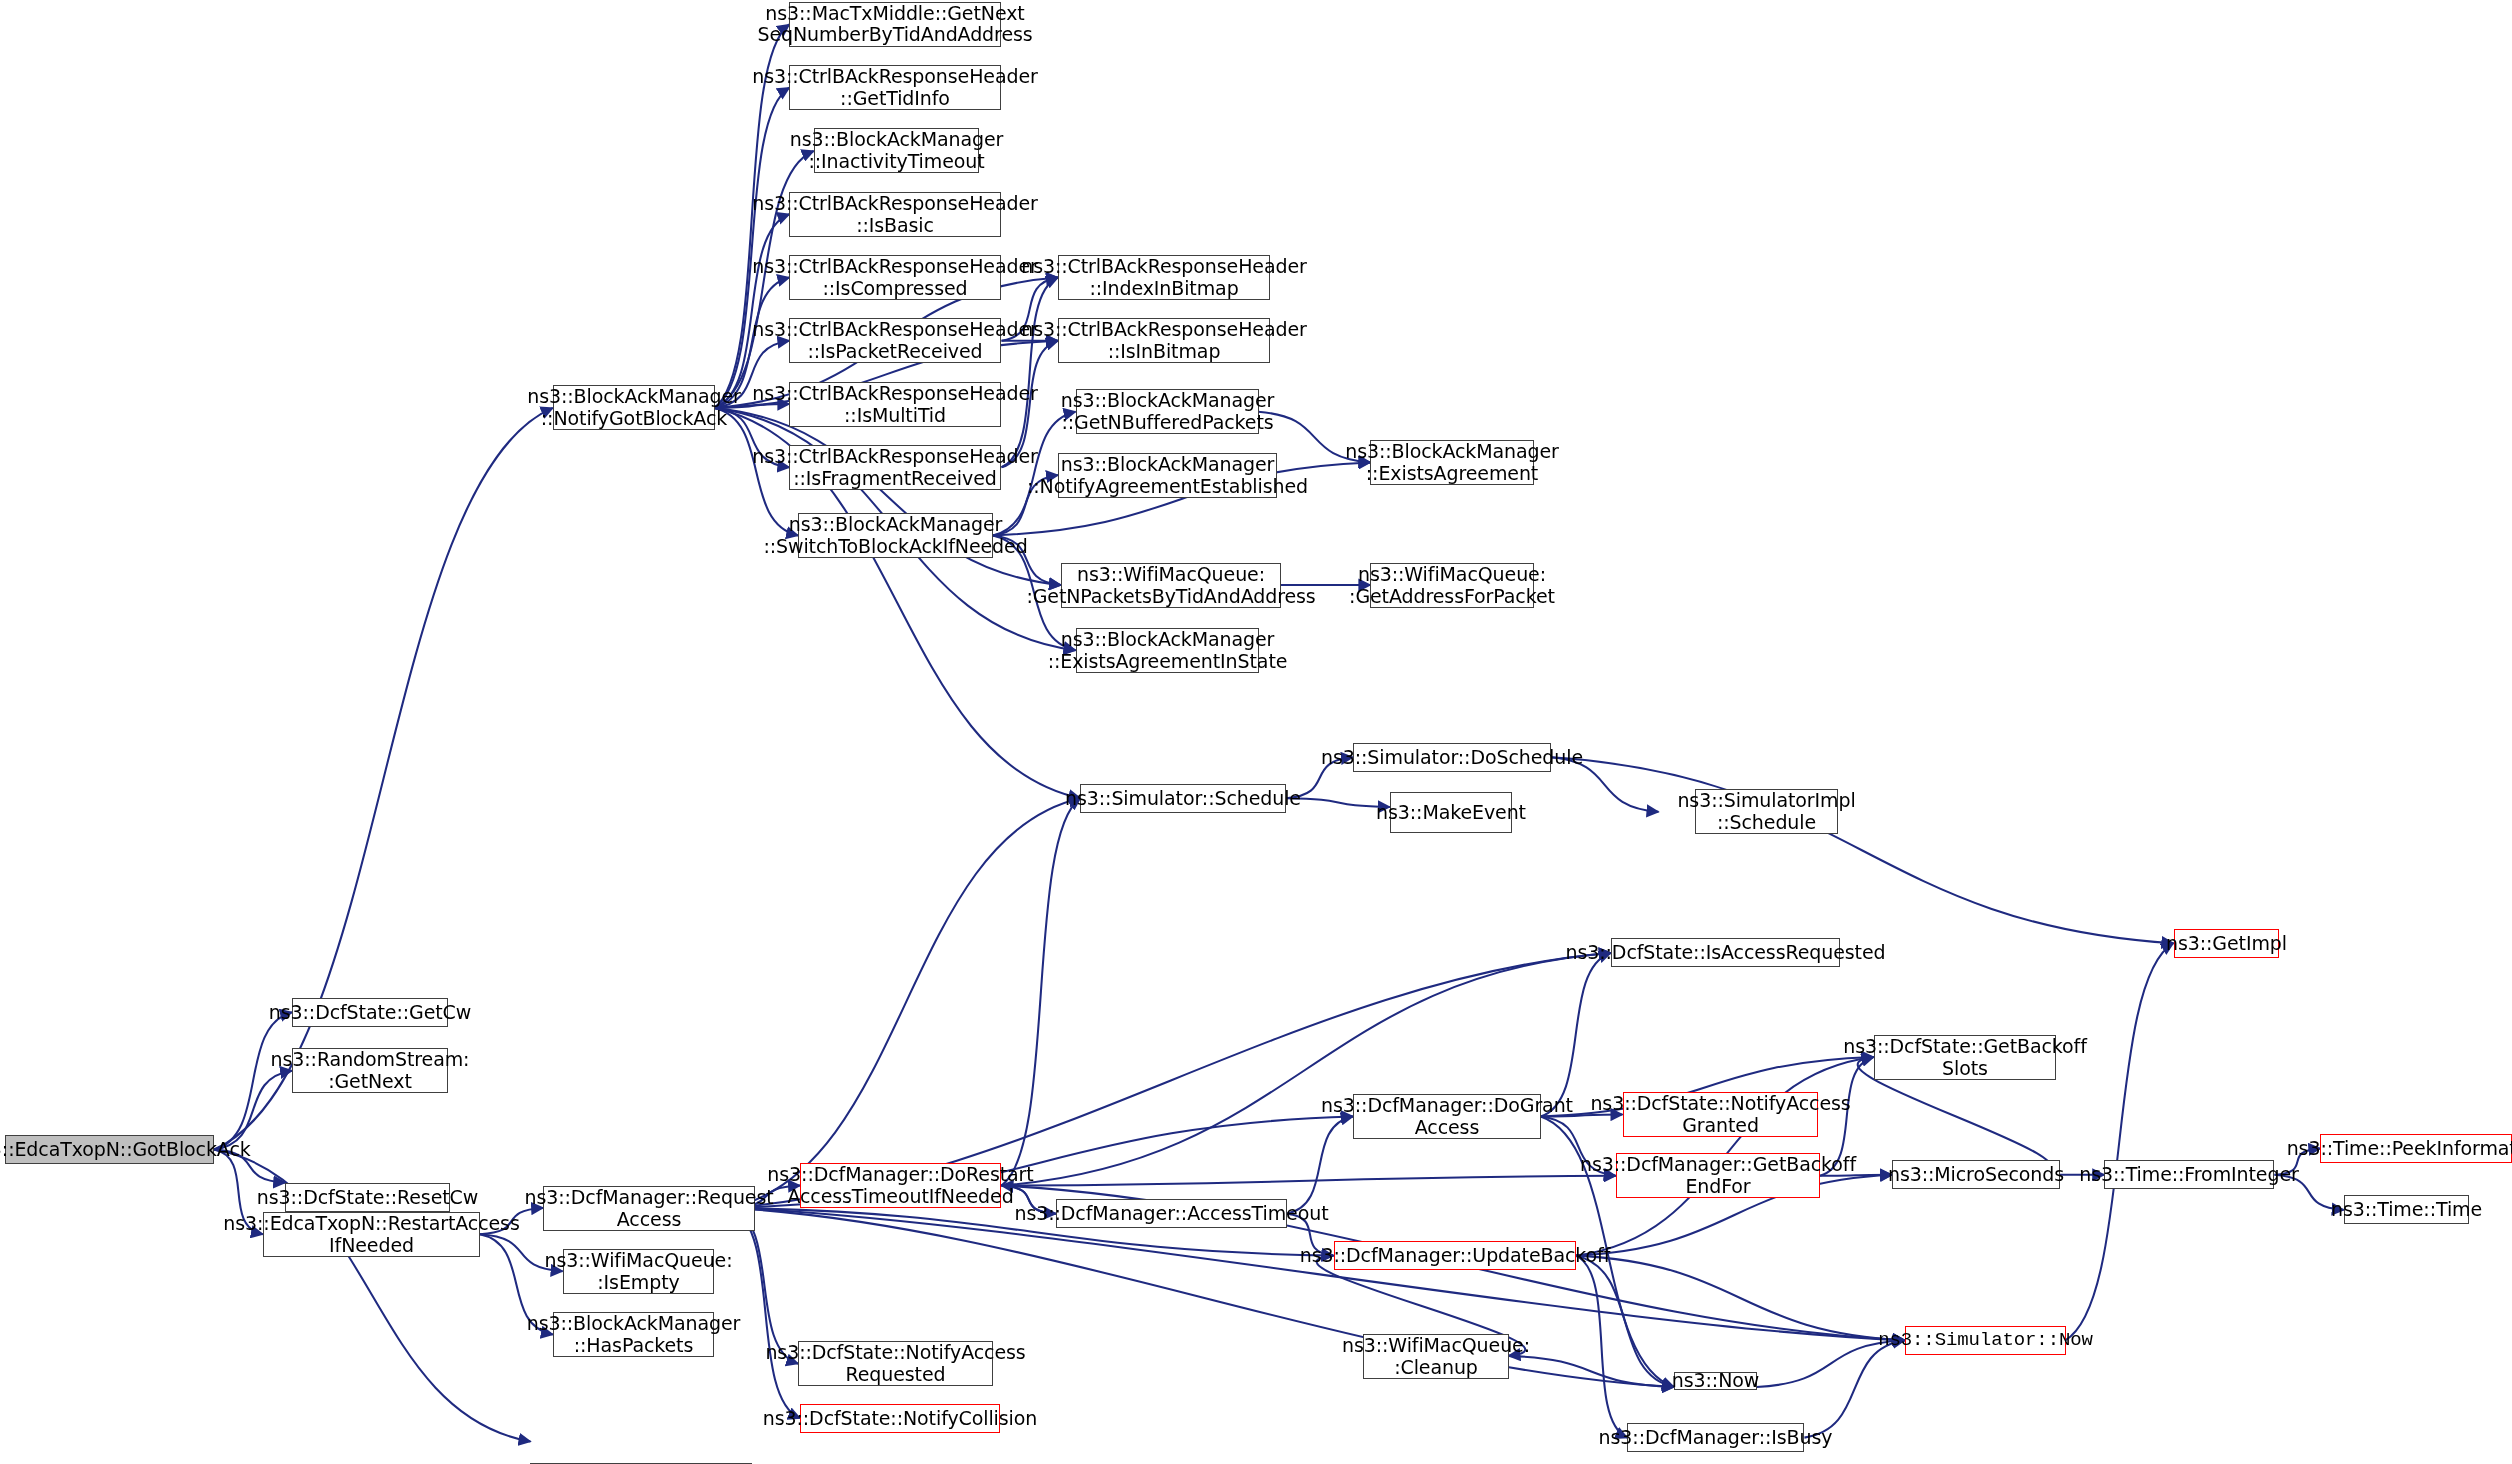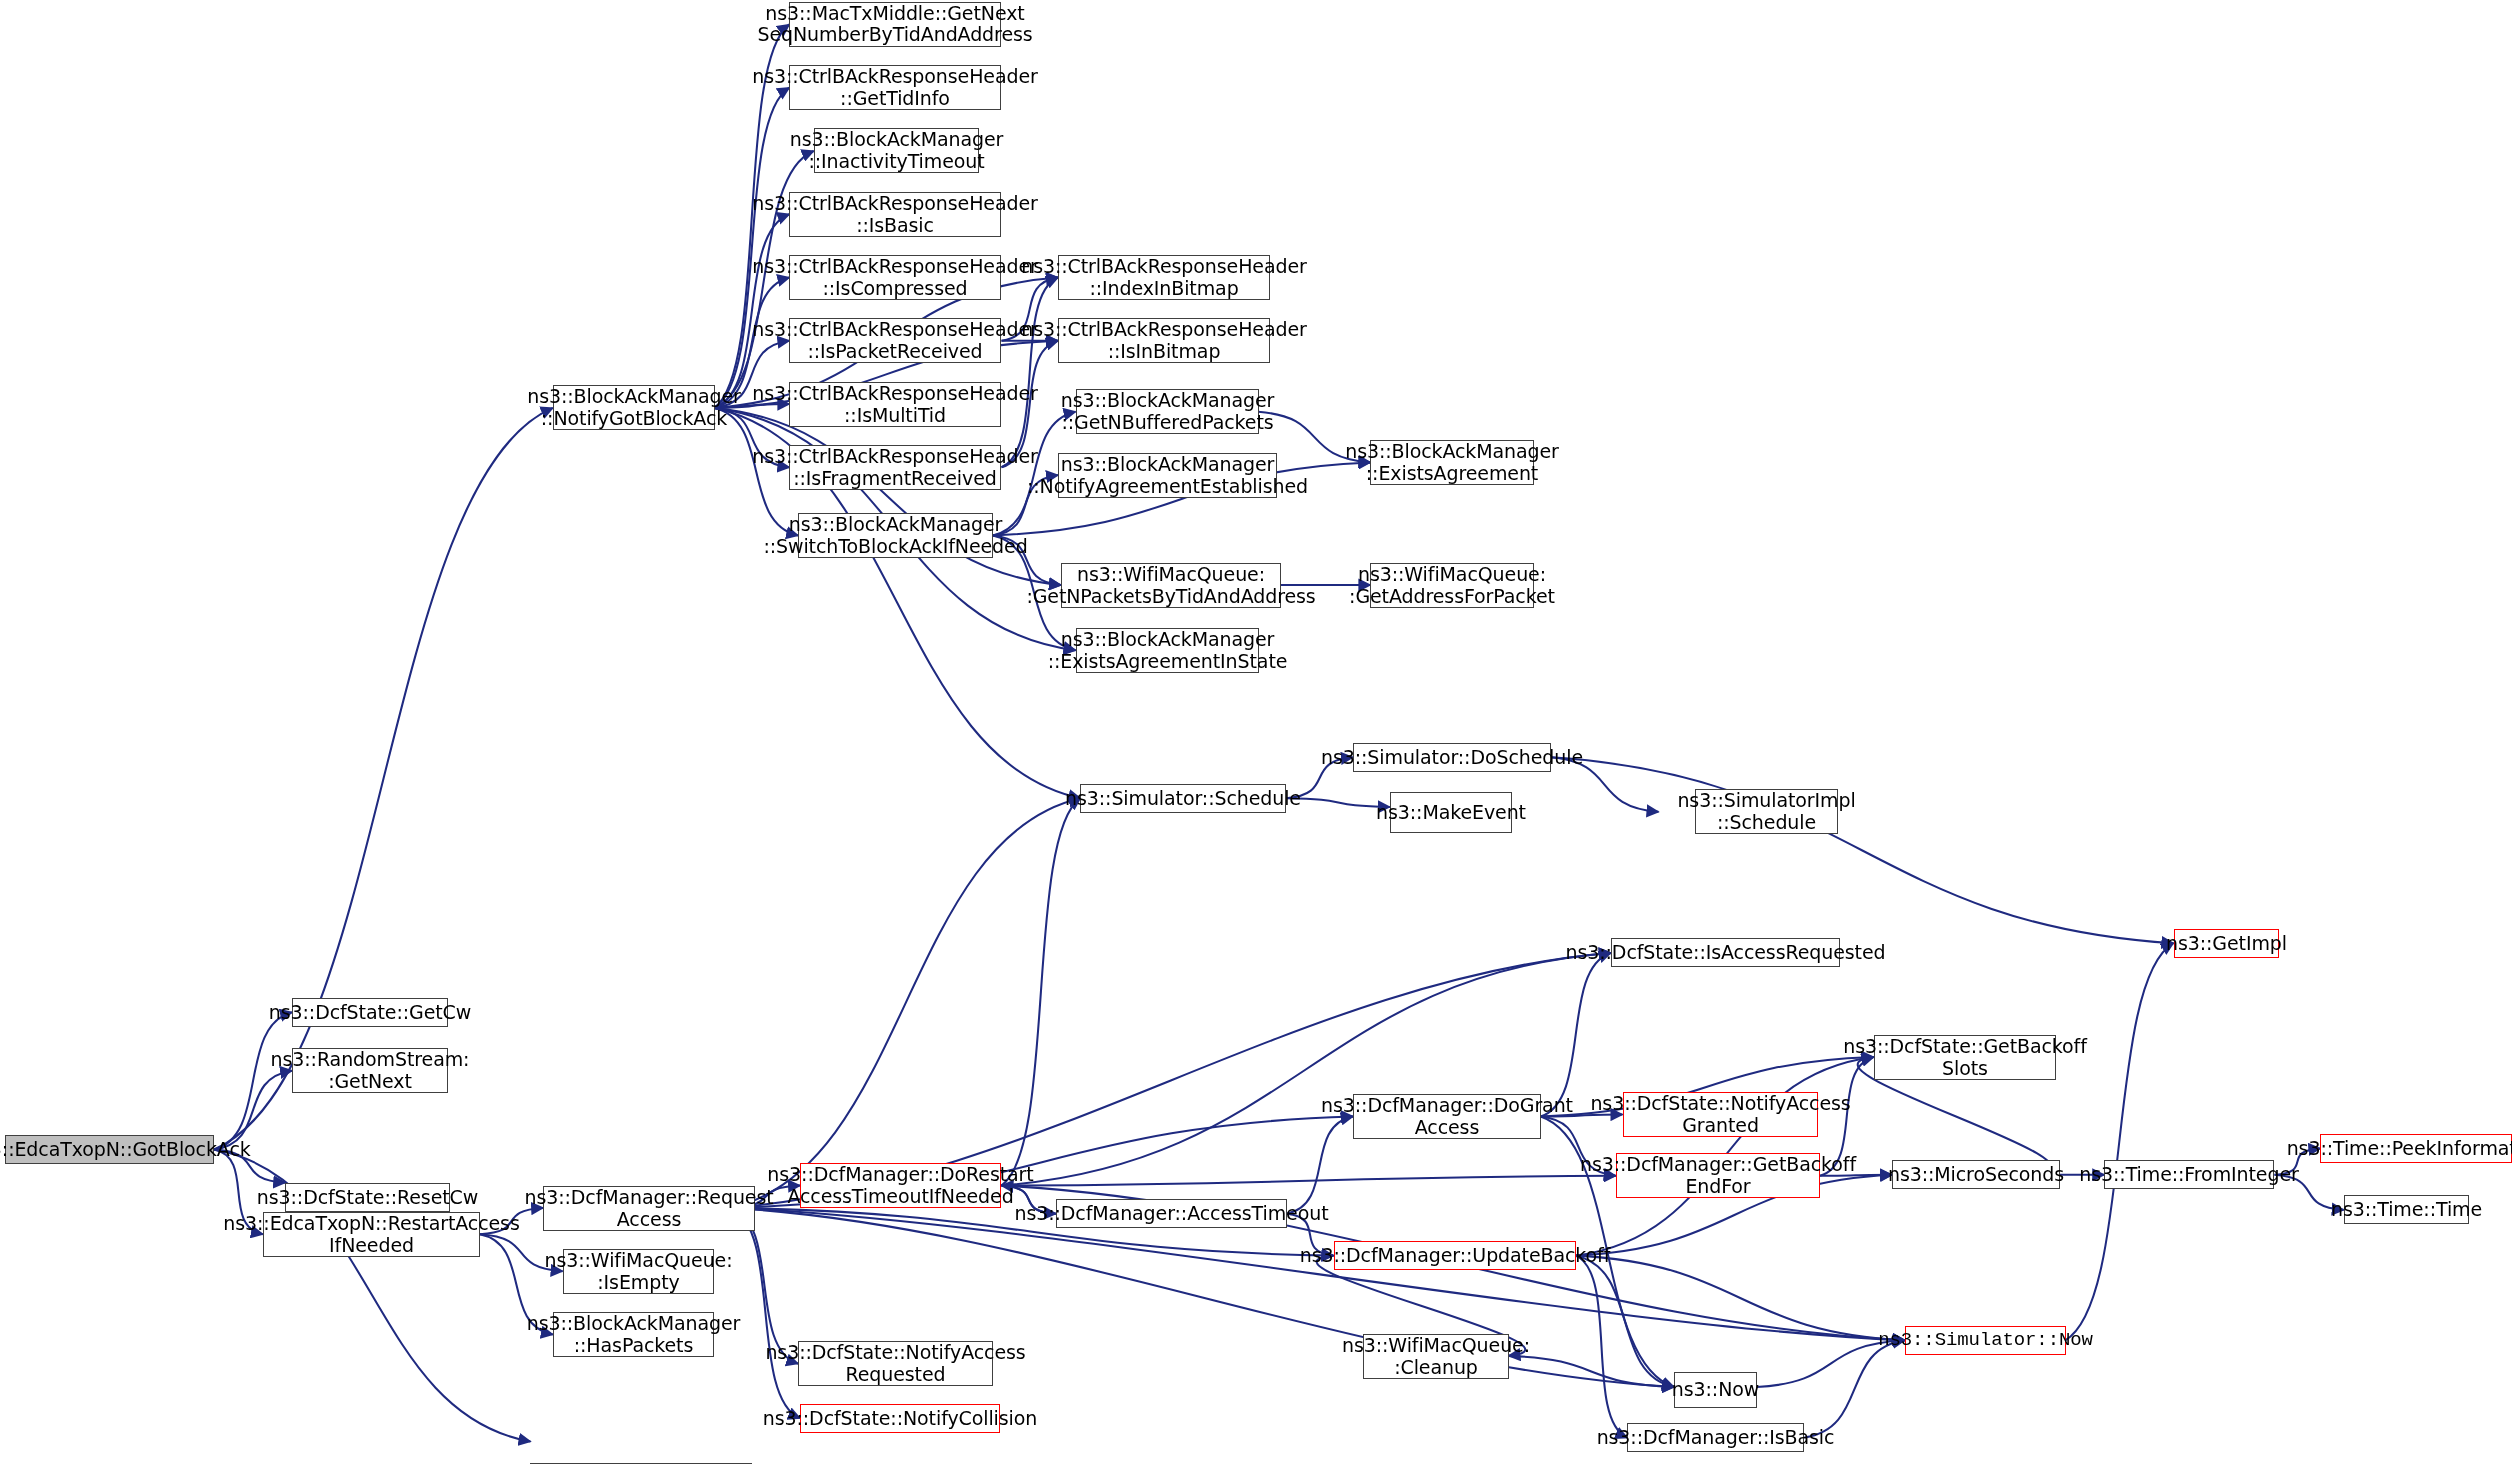--- a/index.html
+++ b/index.html
@@ -194,17 +194,17 @@
       <div class="node red" style="left: 1334px; top: 1241px; width: 242px; height: 29px;">ns3::DcfManager::UpdateBackoff</div>
       <div class="node" style="left: 1874px; top: 1035px; width: 182px; height: 45px;">ns3::DcfState::GetBackoff
 Slots</div>
       <div class="node" style="left: 1892px; top: 1160px; width: 168px; height: 29px;">ns3::MicroSeconds</div>
       <div class="node" style="left: 2104px; top: 1160px; width: 170px; height: 29px;">ns3::Time::FromInteger</div>
       <div class="node red" style="left: 2320px; top: 1134px; width: 192px; height: 29px;">ns3::Time::PeekInformation</div>
       <div class="node" style="left: 2344px; top: 1195px; width: 125px; height: 29px;">ns3::Time::Time</div>
       <div class="node red" style="left: 1905px; top: 1326px; width: 161px; height: 29px; font-family: Liberation Mono, monospace;">ns3::Simulator::Now</div>
       <div class="node" style="left: 1363px; top: 1334px; width: 146px; height: 45px;">ns3::WifiMacQueue:
 :Cleanup</div>
-      <div class="node" style="left: 1674px; top: 1372px; width: 83px; height: 36px;">ns3::Now</div>
-      <div class="node" style="left: 1627px; top: 1423px; width: 177px; height: 29px;">ns3::DcfManager::IsBasic</div>
+      <div class="node" style="left: 1674px; top: 1372px; width: 83px; height: 18px;">ns3::Now</div>
+      <div class="node" style="left: 1627px; top: 1423px; width: 177px; height: 29px;">ns3::DcfManager::IsBusy</div>
     </div>
 </div>
 
 
 </body></html>

